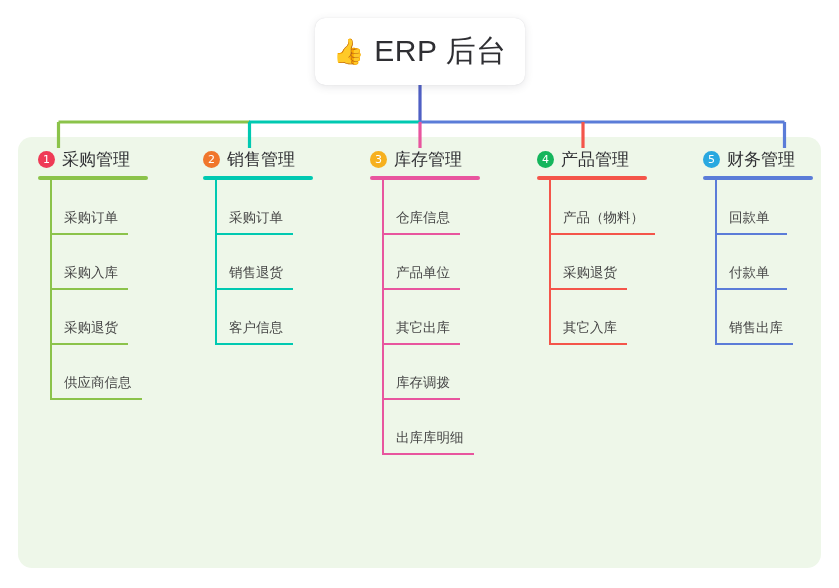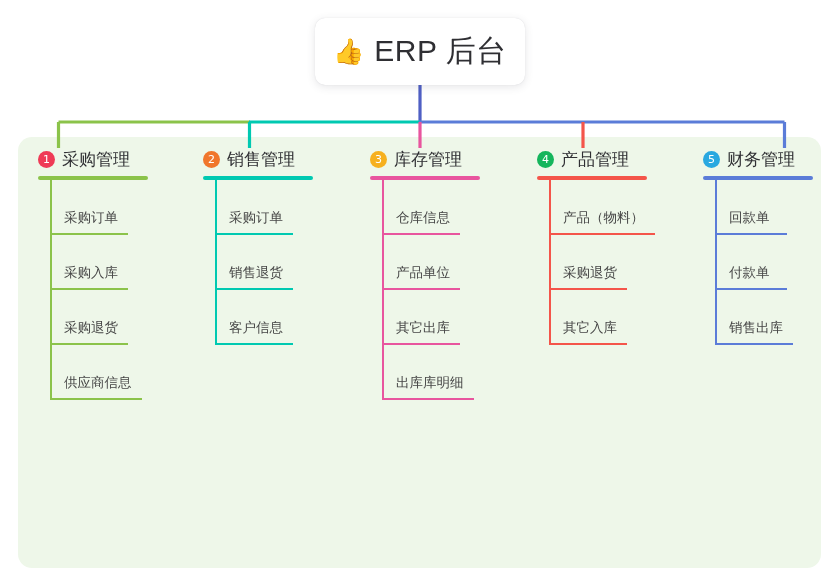--- a/index.html
+++ b/index.html
@@ -227,20 +227,24 @@
           </div>
           <div class="leaf">
             <span class="leaf-label">产品单位</span>
             <div class="leaf-rule" style="width: 78px; background: rgb(232, 85, 158);"></div>
           </div>
           <div class="leaf">
             <span class="leaf-label">其它出库</span>
             <div class="leaf-rule" style="width: 78px; background: rgb(232, 85, 158);"></div>
           </div>
           <div class="leaf">
+            <span class="leaf-label">库存调拨</span>
+            <div class="leaf-rule" style="width: 78px; background: rgb(232, 85, 158);"></div>
+          </div>
+          <div class="leaf">
             <span class="leaf-label">出库库明细</span>
             <div class="leaf-rule" style="width: 92px; background: rgb(232, 85, 158);"></div>
           </div>
         </div>
       </div>
       <div class="column" style="left: 537px; top: 148px; width: 160px;">
         <div class="col-head">
           <span class="badge" style="background: rgb(21, 181, 92);">4</span>
           <span class="col-title">产品管理</span>
         </div>

